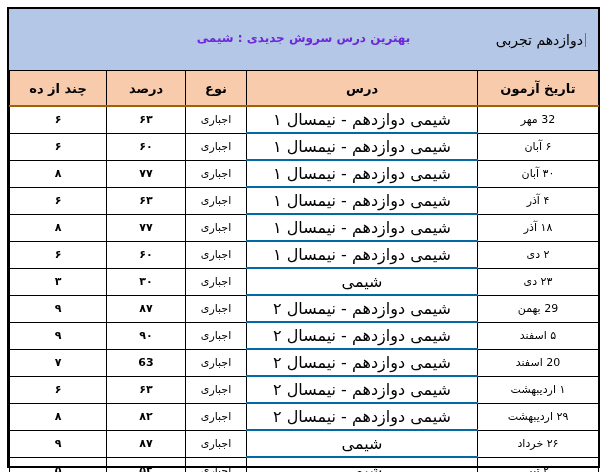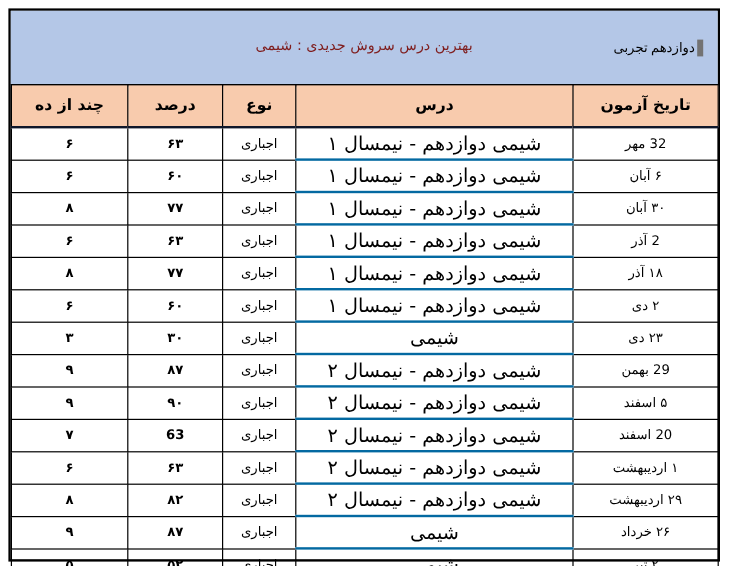--- a/index.html
+++ b/index.html
@@ -8,36 +8,36 @@
     position: absolute; left: 7px; top: 7px; width: 593px; height: 461px;
     border: 2px solid #000; box-sizing: border-box; background: #fff;
   }
   .title-band {
     position: absolute; left: 0; top: 0; right: 0; height: 63px;
     background: #b4c7e7; border-bottom: 2px solid #000; box-sizing: border-box;
     direction: rtl;
   }
   .title-main {
     position: absolute; left: 0; right: 0; top: 22px; text-align: center;
-    font-weight: normal; font-size: 12px; color: #7f1d1d;
+    font-weight: bold; font-size: 12px; color: #6d28d9;
   }
   .title-side {
-    position: absolute; right: 12px; top: 24px; font-size: 11px; color: #000;
-    border-right: 5px solid #737373; padding-right: 2px; line-height: 14px; font-family: Liberation Serif, serif;
+    position: absolute; right: 12px; top: 24px; font-size: 14px; color: #000;
+    border-right: 1px solid #737373; padding-right: 2px; line-height: 14px;
   }
   table {
     position: absolute; left: 0; top: 61px; width: 589px;
     border-collapse: collapse; direction: rtl; table-layout: fixed;
   }
   th, td {
     border: 1px solid #000; text-align: center; padding: 0; color: #000;
   }
   th {
     background: #f8cbad; height: 34px; font-weight: bold; font-size: 13px;
-    border-bottom: 2px solid #0f172a;
+    border-bottom: 2px solid #a16207;
   }
   td { height: 25px; font-size: 11px; }
   td.date { font-size: 11px; }
   td.lesson { font-size: 16px; border-top: 2px solid #0369a1; }
   td.num { font-weight: bold; font-size: 11px; }
   col.c-date { width: 121px; }
   col.c-lesson { width: 231px; }
   col.c-type { width: 61px; }
   col.c-pct { width: 79px; }
   col.c-score { width: 97px; }
@@ -84,21 +84,21 @@
           <td class="num">۶</td>
         </tr>
         <tr>
           <td class="date">۳۰ آبان</td>
           <td class="lesson">شیمی دوازدهم - نیمسال ۱</td>
           <td class="type">اجباری</td>
           <td class="num">۷۷</td>
           <td class="num">۸</td>
         </tr>
         <tr>
-          <td class="date">2 آذر</td>
+          <td class="date">۴ آذر</td>
           <td class="lesson">شیمی دوازدهم - نیمسال ۱</td>
           <td class="type">اجباری</td>
           <td class="num">۶۳</td>
           <td class="num">۶</td>
         </tr>
         <tr>
           <td class="date">۱۸ آذر</td>
           <td class="lesson">شیمی دوازدهم - نیمسال ۱</td>
           <td class="type">اجباری</td>
           <td class="num">۷۷</td>

